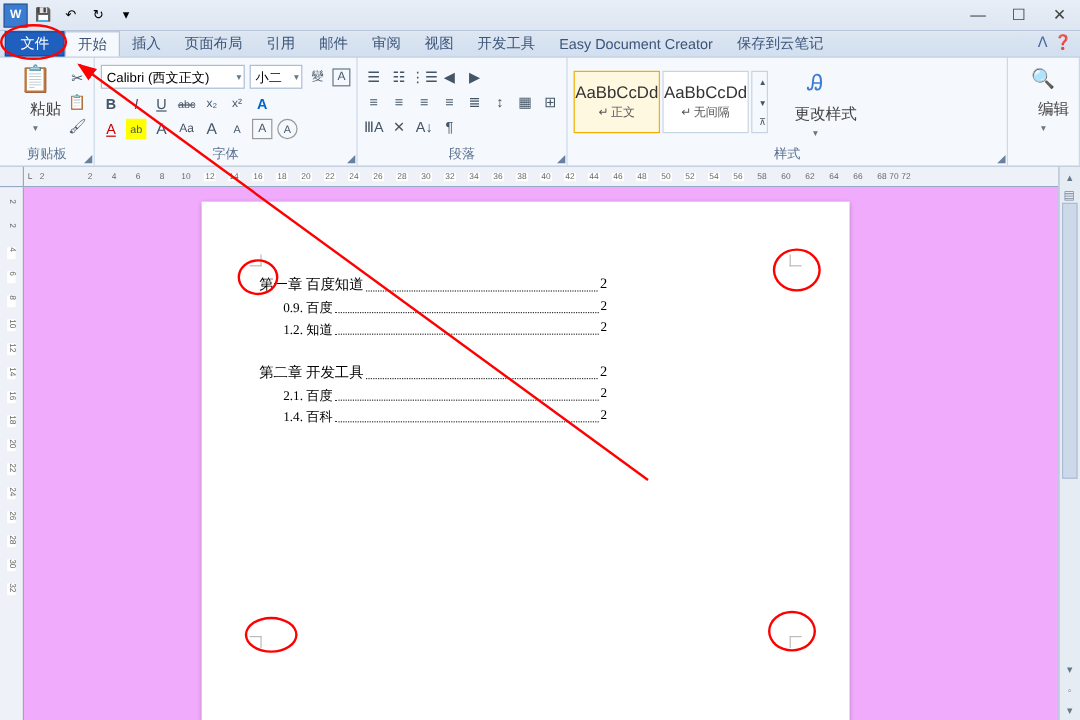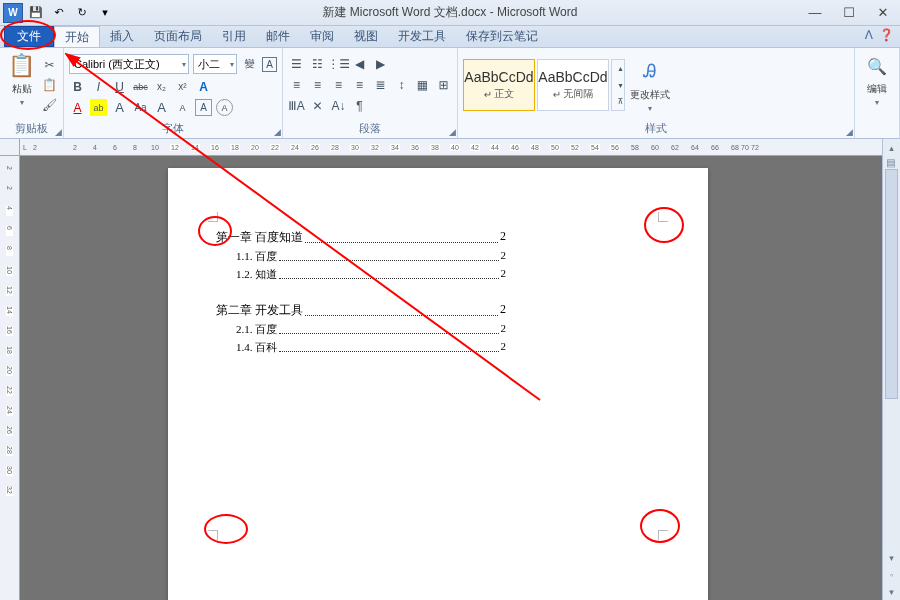--- a/index.html
+++ b/index.html
@@ -67,21 +67,21 @@
   display: flex;
   flex-direction: column;
   justify-content: space-between;
   height: 100%;
 }
 .group-label { text-align: center; font-size: 11px; color: #5a7090; padding: 1px 0 2px; position: relative; }
 .group-label .dlg { position: absolute; right: -4px; bottom: 1px; font-size: 9px; color: #6a80a0; }
 .group-body { display: flex; gap: 2px; flex: 1; }
 .big-btn { display: flex; flex-direction: column; align-items: center; gap: 2px; padding: 2px 3px; }
 .big-btn .ico { width: 28px; height: 28px; display: flex; align-items: center; justify-content: center; font-size: 22px; }
-.big-btn .lbl { font-size: 10px; color: #444; }
+.big-btn .lbl { font-size: 13px; color: #444; margin-left: 17px; }
 .col { display: flex; flex-direction: column; gap: 3px; justify-content: center; }
 .row { display: flex; gap: 4px; align-items: center; }
 .mini { width: 17px; height: 17px; display: flex; align-items: center; justify-content: center; font-size: 12px; color: #456; }
 .combo {
   height: 20px; border: 1px solid #aabcd6; background: white;
   display: flex; align-items: center; padding: 0 14px 0 4px; font-size: 11px;
   position: relative;
 }
 .combo::after { content: "▾"; position: absolute; right: 2px; font-size: 8px; color: #678; }
 .font-combo { width: 120px; }
@@ -115,21 +115,21 @@
   display: flex; flex-direction: column; align-items: center; overflow: hidden;
 }
 .ruler-v span { flex: none; height: 10px; writing-mode: vertical-rl; }
 .ruler-v .ruler-white { background: white; }
 .ruler-toggle {
   position: absolute; top: 0; left: 0; width: 20px; height: 17px;
   background: #eef2f8; border-right: 1px solid #96a8c4; border-bottom: 1px solid #96a8c4;
 }
 .page-wrap {
   position: absolute; top: 17px; left: 20px; right: 18px; bottom: 0;
-  overflow: hidden; background: #737373;
+  overflow: hidden; background: #f0abfc;
 }
 .page {
   position: absolute; top: 12px; left: 148px;
   width: 540px; height: 500px;
   background: white;
   box-shadow: 0 1px 4px rgba(0,0,0,0.3);
   padding: 58px 48px;
   font-family: SimSun, serif;
 }
 .toc-line { display: flex; font-size: 12px; margin: 3px 0; }
@@ -161,38 +161,38 @@
 <body>
 
 <div class="titlebar">
   <div class="titlebar-left">
     <div class="qat-btn word-icon">W</div>
     <div class="qat-btn">💾</div>
     <div class="qat-btn">↶</div>
     <div class="qat-btn">↻</div>
     <div class="qat-btn">▾</div>
   </div>
-  <div class="titlebar-title">新建 Microsoft Word 文档.docx - Microsoft Word</div>
   <div class="titlebar-right">
     <div class="win-btn">—</div>
     <div class="win-btn">☐</div>
     <div class="win-btn">✕</div>
   </div>
 </div>
 
 <div class="tabstrip">
   <div class="tab-file">文件</div>
   <div class="tab active">开始</div>
   <div class="tab">插入</div>
   <div class="tab">页面布局</div>
   <div class="tab">引用</div>
   <div class="tab">邮件</div>
   <div class="tab">审阅</div>
   <div class="tab">视图</div>
   <div class="tab">开发工具</div>
+  <div class="tab">Easy Document Creator</div>
   <div class="tab">保存到云笔记</div>
   <div class="tabstrip-right">
     <span>ᐱ</span>
     <span style="color:#3b7cd3">❓</span>
   </div>
 </div>
 
 <div class="ribbon">
 
   <div class="group">
@@ -437,21 +437,21 @@
       <div class="pm tr" style="top:44px;right:40px"></div>
       <div class="pm bl" style="top:362px;left:40px"></div>
       <div class="pm br" style="top:362px;right:40px"></div>
       <div id="toc" style="width:290px">
           <div class="toc-line">
             <span class="toc-title">第一章  百度知道</span>
             <span class="toc-dots"></span>
             <span class="toc-page">2</span>
           </div>
           <div class="toc-line toc-sub">
-            <span class="toc-title">1.1.  百度</span>
+            <span class="toc-title">0.9.  百度</span>
             <span class="toc-dots"></span>
             <span class="toc-page">2</span>
           </div>
           <div class="toc-line toc-sub">
             <span class="toc-title">1.2.  知道</span>
             <span class="toc-dots"></span>
             <span class="toc-page">2</span>
           </div>
           <div style="height: 14px;"></div>
           <div class="toc-line">

